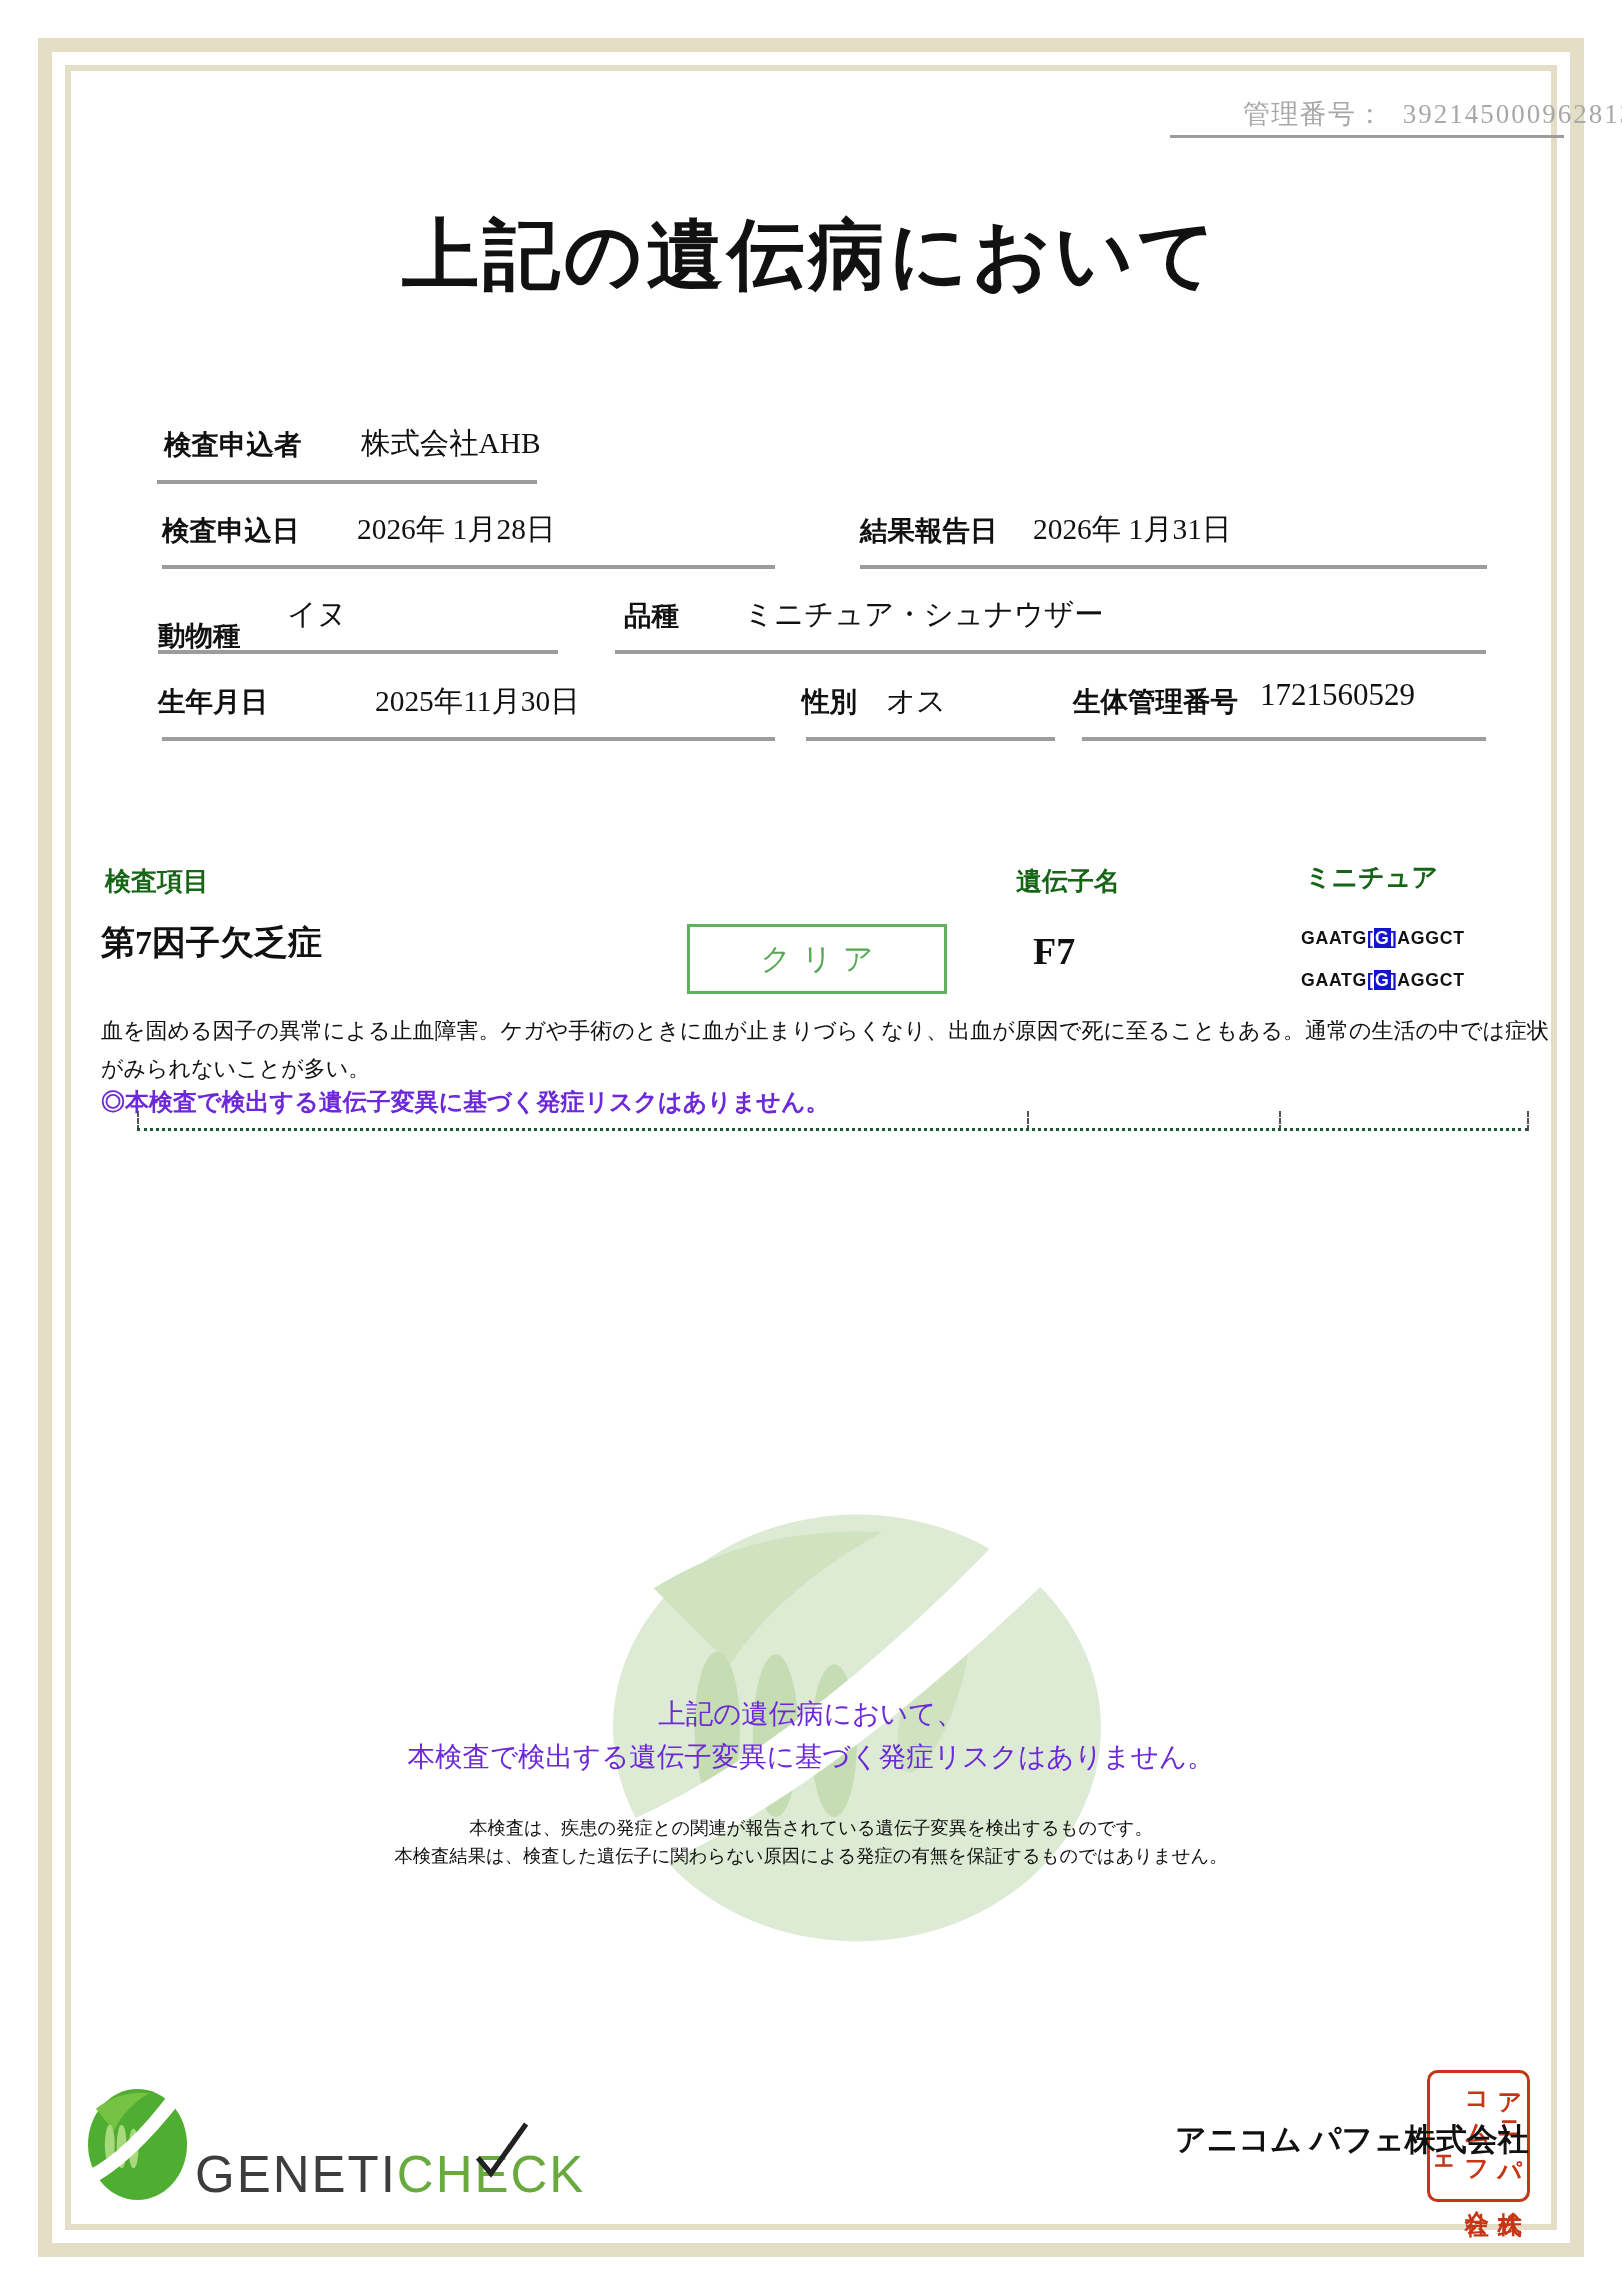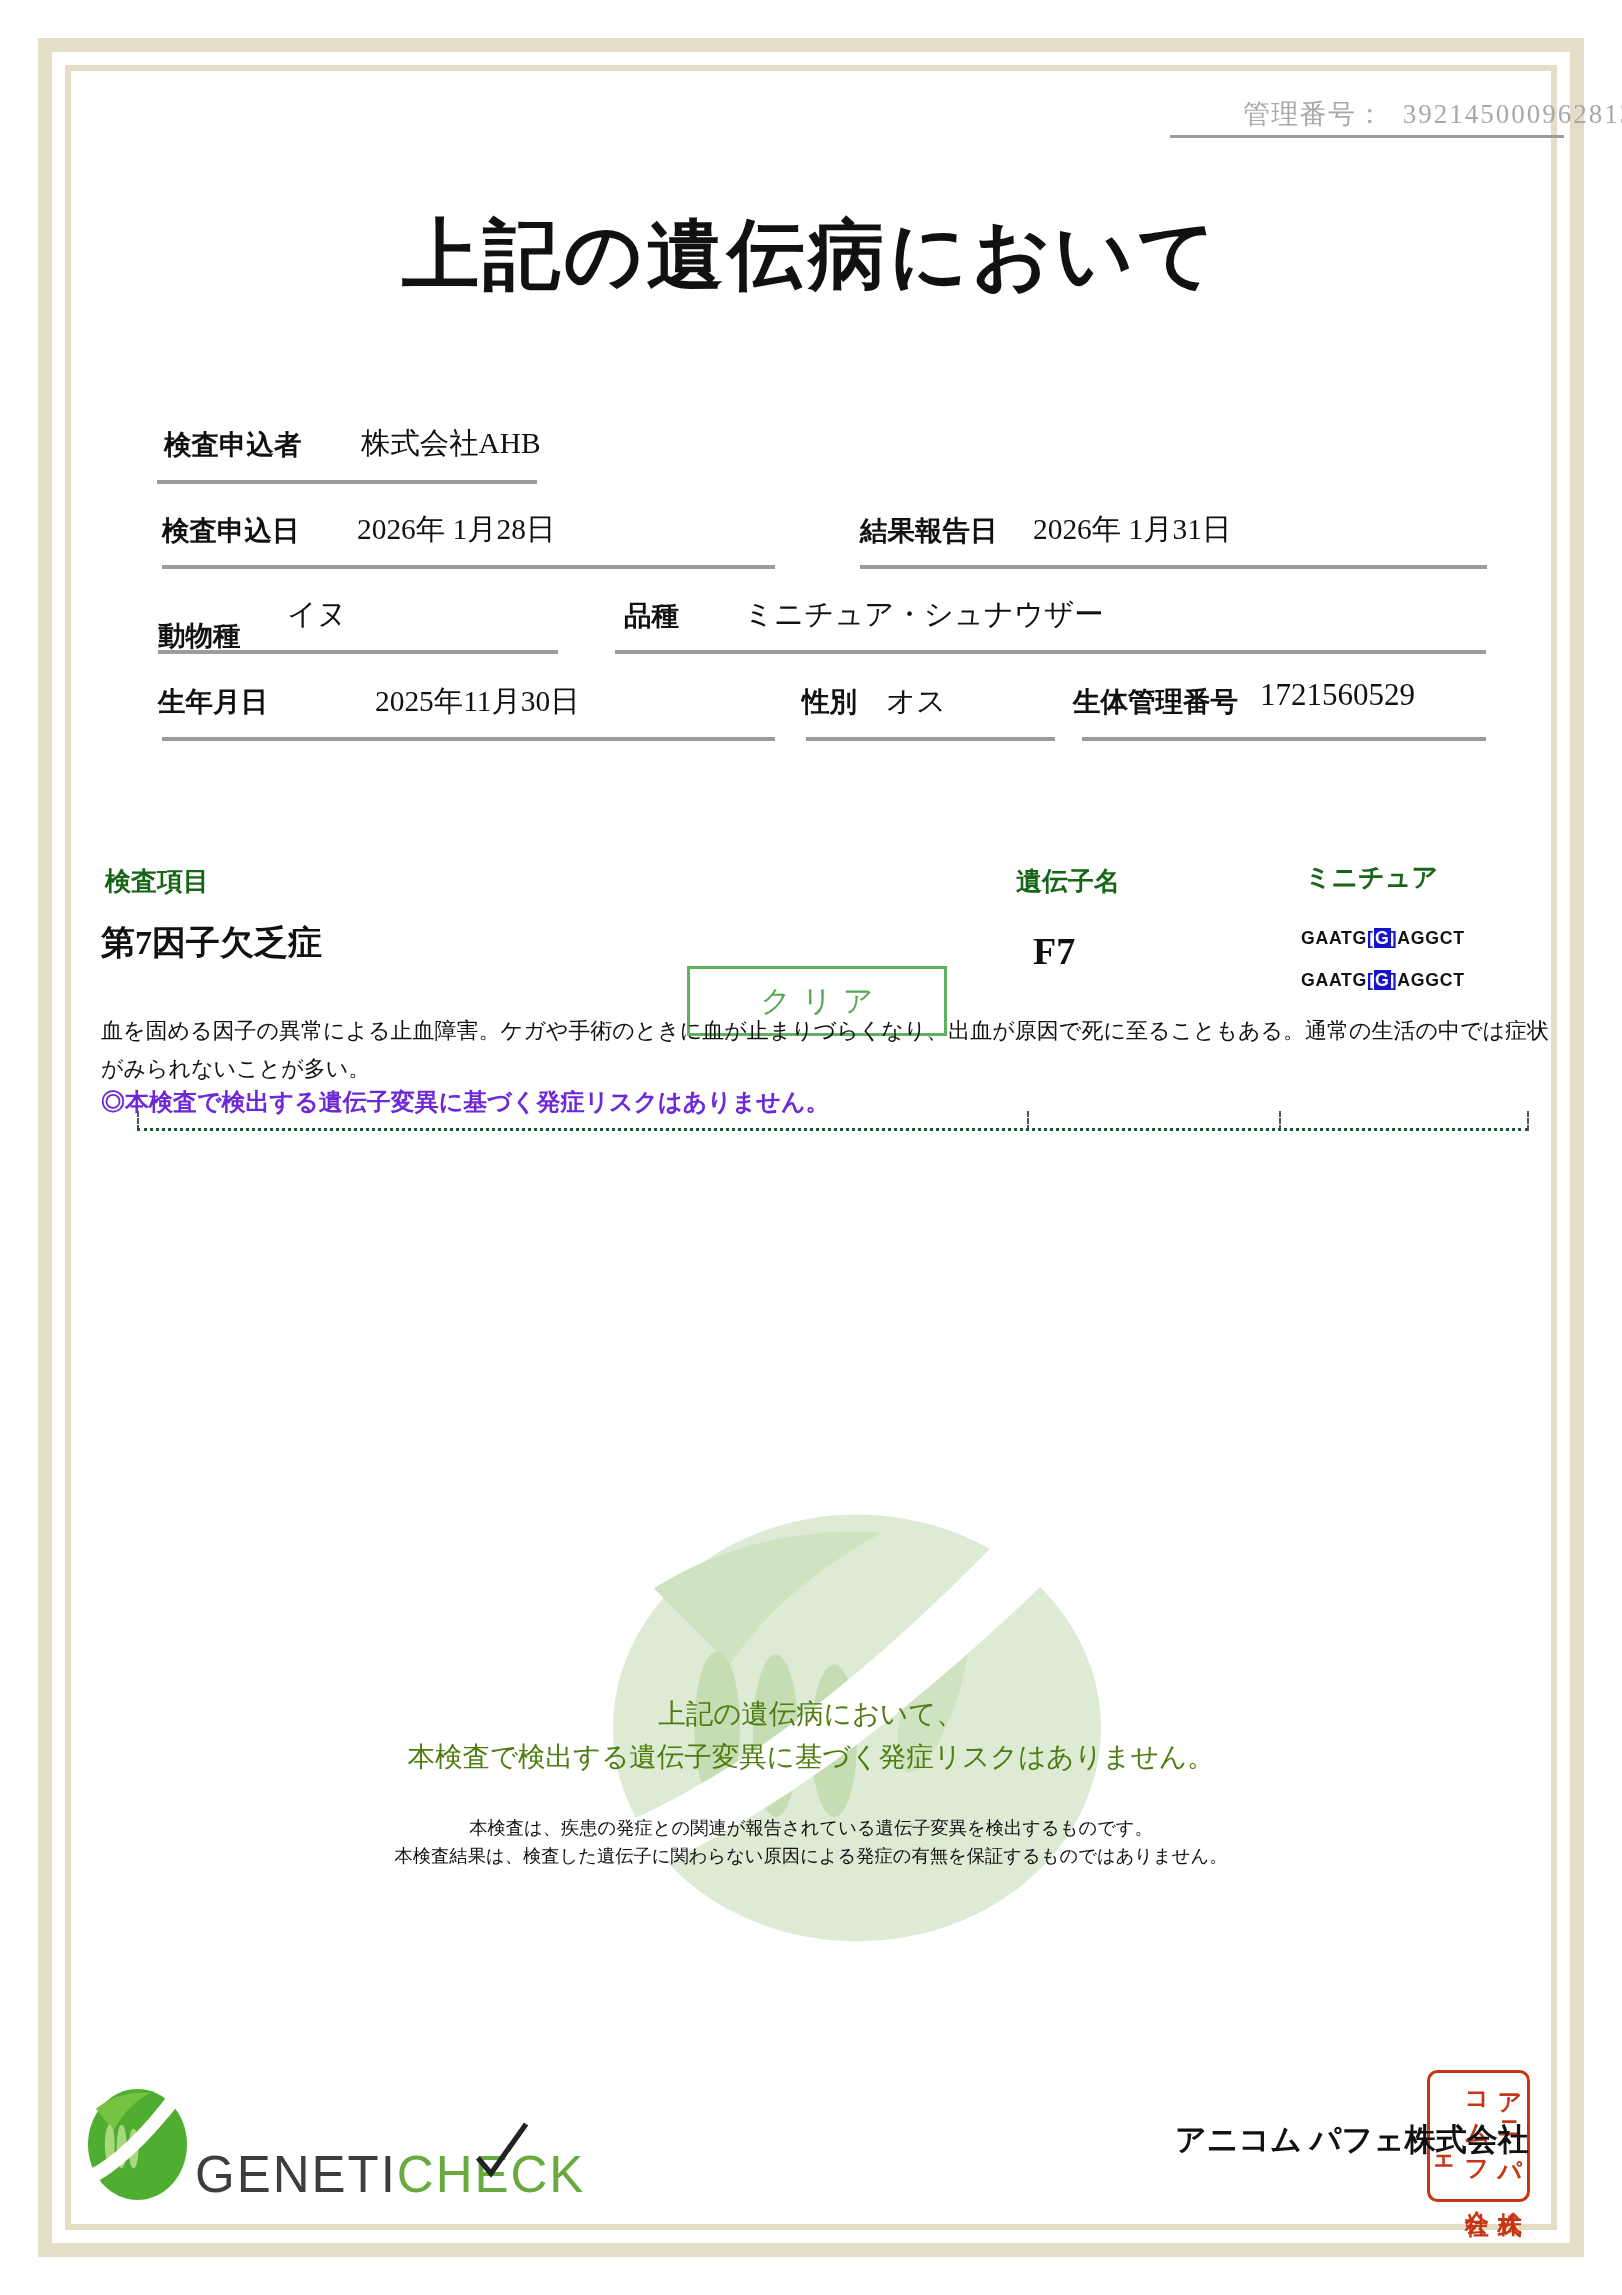--- a/index.html
+++ b/index.html
@@ -19,33 +19,33 @@
   .title{left:0;top:204px;width:100%;text-align:center;font-size:77px;font-weight:600;
          letter-spacing:3.9px;margin:0;font-family:"Liberation Serif", serif;}
   
   .lbl{font-family:"Liberation Sans", sans-serif;font-weight:700;font-size:27.5px;white-space:nowrap;}
   .val{font-family:"Liberation Serif", serif;font-weight:500;font-size:29.4px;white-space:nowrap;}
   .uline{height:3.9px;background:#9c9c9c;}
   
   .green-h{font-family:"Liberation Sans", sans-serif;font-weight:700;font-size:26px;color:#176617;white-space:nowrap;}
   .disease{font-size:34px;font-weight:700;white-space:nowrap;}
   .status-box{left:687px;top:924px;width:254px;height:64px;border:3.3px solid #5fb05f;
-              display:flex;align-items:center;justify-content:center;margin-top:42px;}
+              display:flex;align-items:center;justify-content:center;}
   .status-txt{font-family:"Liberation Sans", sans-serif;color:#57a857;font-size:30px;letter-spacing:10.5px;padding-left:10.5px;}
   .gene{font-size:38px;font-weight:600;}
   .seq{font-family:"Liberation Sans", sans-serif;font-weight:600;font-size:17.7px;letter-spacing:0.7px;white-space:nowrap;}
   .seq .br{color:#1414cc;font-weight:700;}
   .seq .var{background:#1414cc;color:#ffffff;font-weight:700;padding:0 1.3px;}
   .desc{font-size:22px;white-space:nowrap;}
   .risk{font-size:24px;font-weight:700;color:#6d28d9;white-space:nowrap;}
   .vdash{width:0;height:19.6px;border-left:2px dashed #555;}
   .hdots{left:137px;top:1128px;width:1391px;height:0;border-top:3.9px dotted #1e5631;}
   
   .sum-big{left:0;width:100%;text-align:center;font-family:"Liberation Sans", sans-serif;
-           font-size:27.5px;color:#4d7c0f;z-index:2;}
+           font-size:27.5px;color:#6d28d9;z-index:2;}
   .sum-small{left:0;width:100%;text-align:center;font-family:"Liberation Sans", sans-serif;
              font-size:18.3px;color:#111;z-index:2;}
   .wm{left:602px;top:1512px;z-index:0;opacity:.95;}
   
   .logo-txt{left:195px;top:2145px;font-family:"Liberation Sans", sans-serif;font-weight:400;
             font-size:51px;letter-spacing:2px;white-space:nowrap;}
   .logo-left{color:#3d3d3d;}
   .logo-right{color:#69aa3e;}
   .company{left:1175px;top:2119px;font-size:31px;font-weight:700;white-space:nowrap;z-index:3;}
   .seal{left:1427px;top:2070px;width:103px;height:132px;border:3.3px solid #c63514;border-radius:10.5px;

